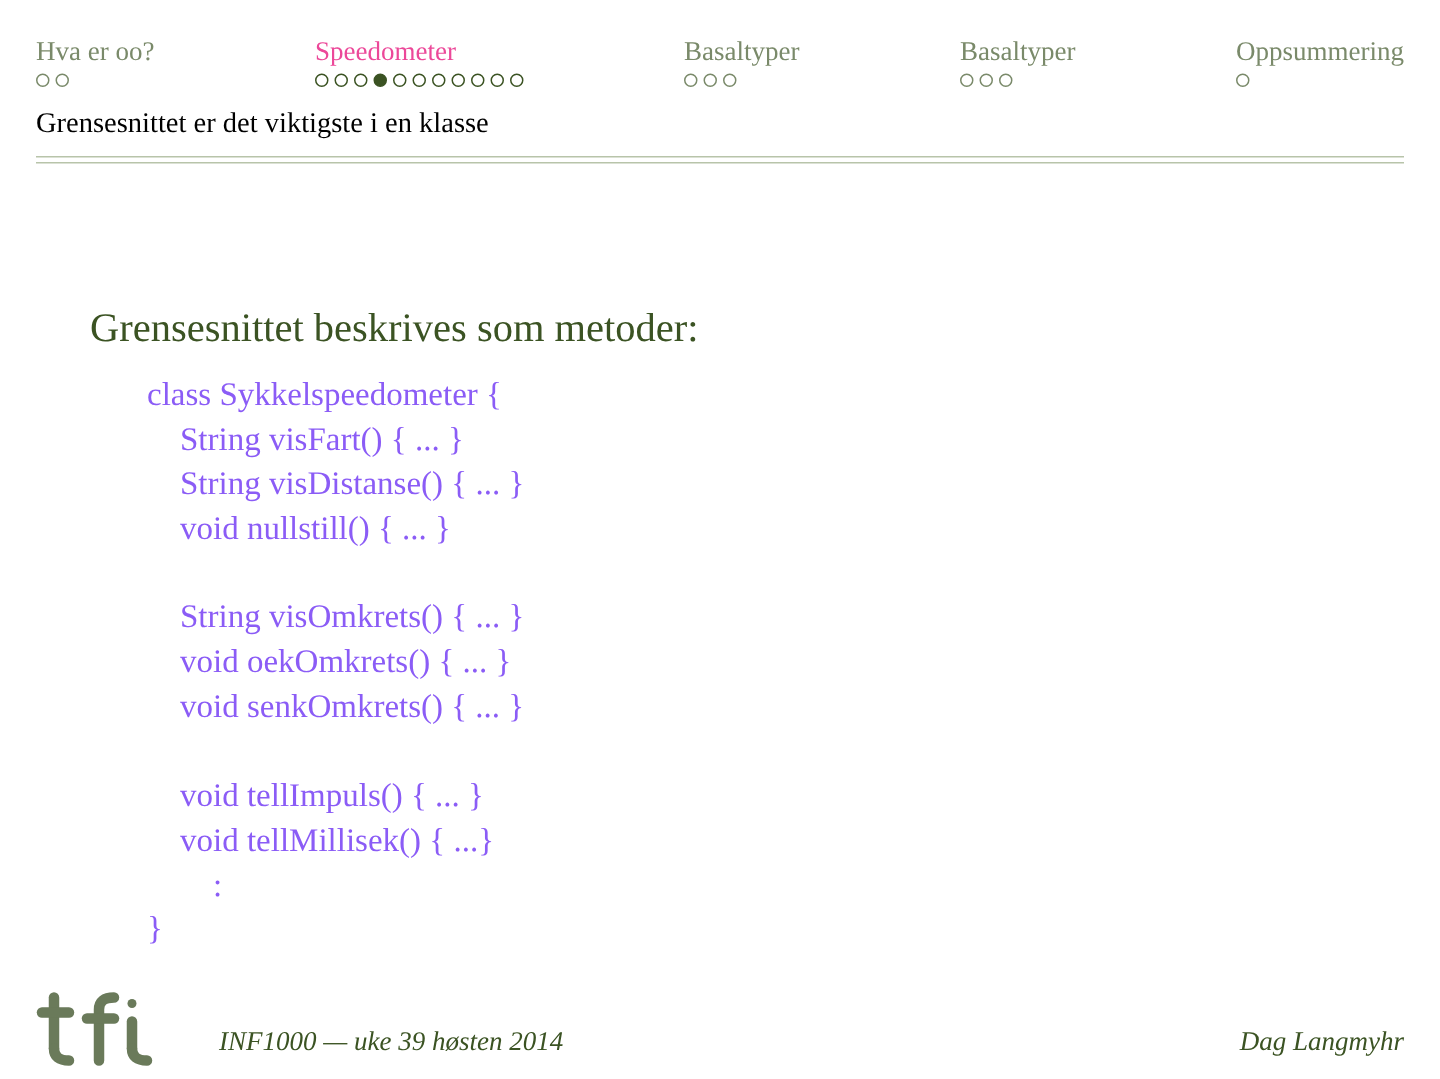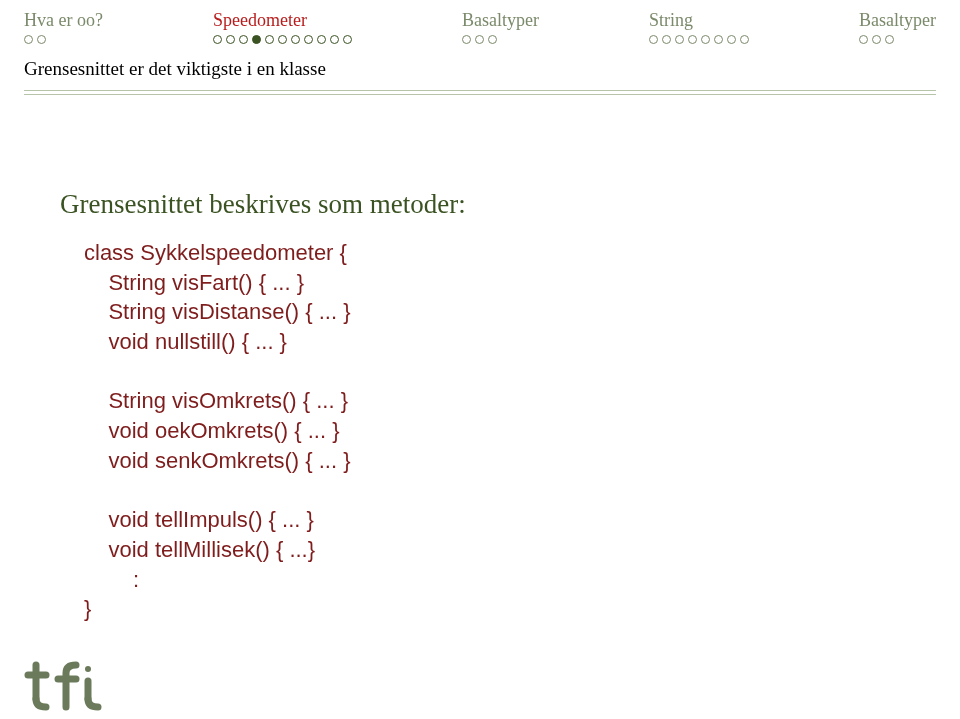--- a/index.html
+++ b/index.html
@@ -13,32 +13,32 @@
     overflow: hidden;
   }
   .slide {
     width: 960px;
     height: 719px;
     position: relative;
     box-sizing: border-box;
   }
   .nav {
     display: flex;
-    padding: 10px 24px 0 24px;
+    padding: 24px 24px 0 24px;
     color: #7a8a6a;
     font-size: 18px;
     justify-content: space-between;
   }
   .nav-item {
     display: flex;
     flex-direction: column;
     align-items: flex-start;
   }
   .nav-item.active .nav-label {
-    color: #b91c1c;
+    color: #ec4899;
   }
   .nav-label {
     white-space: nowrap;
   }
   .dots {
     display: flex;
     gap: 4px;
     margin-top: 4px;
   }
   .dot {
@@ -69,29 +69,29 @@
   }
   .rule + .rule {
     margin-top: 3px;
   }
   .body {
     padding: 90px 60px 0 60px;
   }
   .heading {
     font-size: 27px;
     color: #3b5323;
-    margin-bottom: 18px;
+    margin-bottom: 6px;
   }
   pre.code {
-    margin: 0;
+    margin: 14px;
     padding: 0 0 0 24px;
-    font-family: Liberation Sans, sans-serif;
+    font-family: Liberation Serif, serif;
     font-size: 22px;
     line-height: 1.35;
-    color: #7f1d1d;
+    color: #8b5cf6;
   }
   .footer {
     position: absolute;
     left: 0;
     right: 0;
     bottom: 8px;
     display: flex;
     align-items: flex-end;
     padding: 0 24px;
   }
@@ -142,37 +142,30 @@
       </div>
       <div class="nav-item">
         <div class="nav-label">Basaltyper</div>
         <div class="dots">
           <div class="dot"></div>
           <div class="dot"></div>
           <div class="dot"></div>
         </div>
       </div>
       <div class="nav-item">
-        <div class="nav-label">String</div>
-        <div class="dots">
-          <div class="dot"></div>
-          <div class="dot"></div>
-          <div class="dot"></div>
-          <div class="dot"></div>
-          <div class="dot"></div>
-          <div class="dot"></div>
-          <div class="dot"></div>
-          <div class="dot"></div>
-        </div>
-      </div>
-      <div class="nav-item">
         <div class="nav-label">Basaltyper</div>
         <div class="dots">
           <div class="dot"></div>
           <div class="dot"></div>
+          <div class="dot"></div>
+        </div>
+      </div>
+      <div class="nav-item">
+        <div class="nav-label">Oppsummering</div>
+        <div class="dots">
           <div class="dot"></div>
         </div>
       </div>
     </div>
 
   <div class="section-title">Grensesnittet er det viktigste i en klasse</div>
 
   <div class="rules">
     <div class="rule"></div>
     <div class="rule"></div>
@@ -204,15 +197,19 @@
         <path d="M12 40 Q12 48 22 48"></path>
 
         <path d="M42 48 V14 Q42 6 52 6"></path>
         <path d="M34 20 H52"></path>
 
         <path d="M64 22 V40"></path>
         <path d="M64 40 Q64 48 74 48"></path>
         <circle cx="64" cy="10" r="3" fill="#6a7a5a" stroke="none"></circle>
       </g>
     </svg>
+    <div class="foot-text">
+      <span>INF1000 — uke 39 høsten 2014</span>
+      <span>Dag Langmyhr</span>
+    </div>
   </div>
 
 </div>
 
 </body></html>

